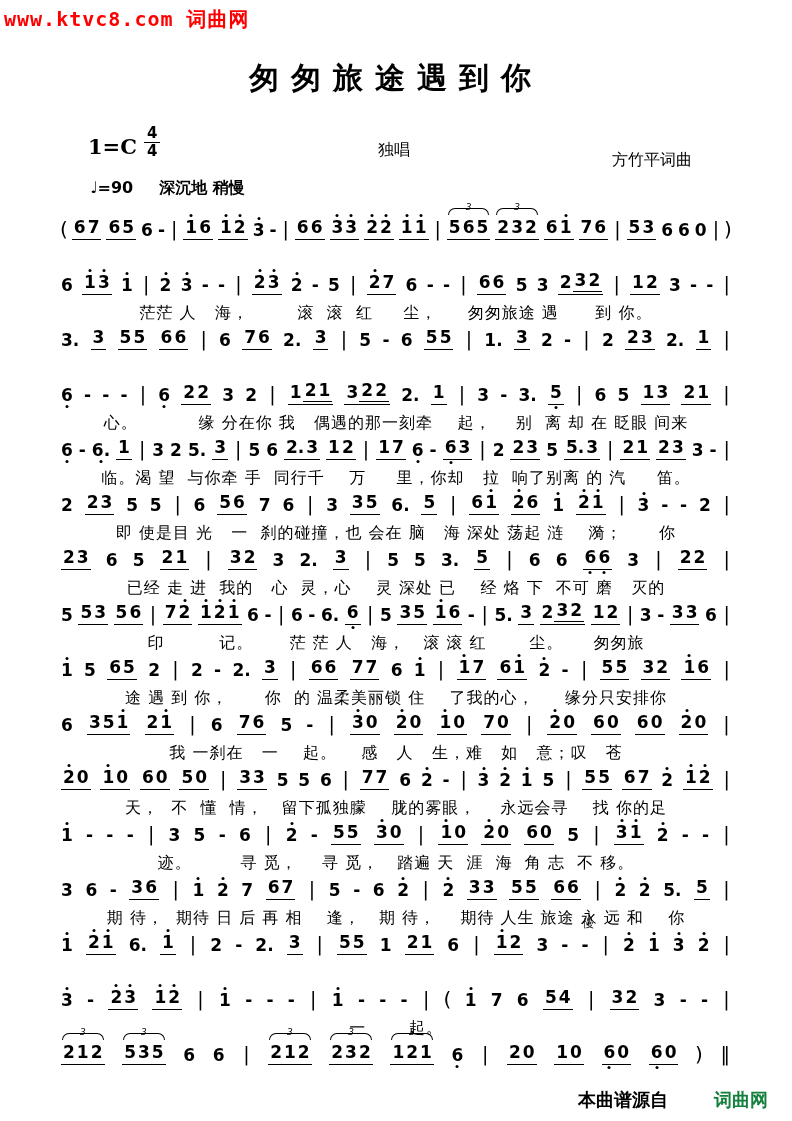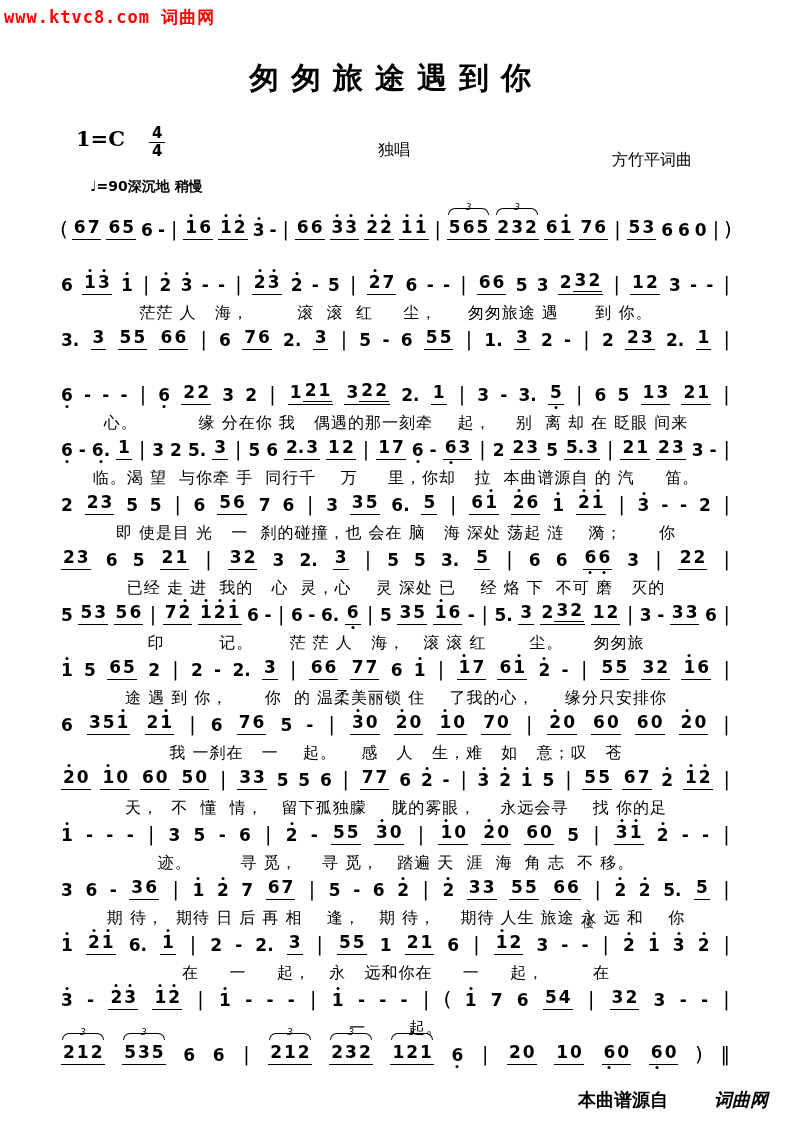--- a/index.html
+++ b/index.html
@@ -4,35 +4,35 @@
 <style>
   html,body{margin:0;padding:0;}
   body{
     width:792px;height:1121px;position:relative;background:#ffffff;
     font-family:"DejaVu Sans","Liberation Sans",sans-serif;color:#000;
     overflow:hidden;
   }
   .watermark-top{
     position:absolute;top:6px;left:4px;color:#ff0000;
     font-family:"DejaVu Sans Mono","Liberation Mono",monospace;
-    font-weight:bold;font-size:17px;letter-spacing:1px;
+    font-weight:bold;font-size:20px;letter-spacing:1px;
   }
   .title{
     position:absolute;top:58px;left:0;width:100%;text-align:center;
     font-family:"DejaVu Serif","Liberation Serif",serif;
     font-size:30px;letter-spacing:12px;font-weight:bold;
   }
-  .key-row{position:absolute;top:126px;left:76px;display:flex;align-items:flex-start;gap:24px;}
+  .key-row{position:absolute;top:126px;left:88px;display:flex;align-items:flex-end;gap:7px;}
   .key-sig{font-family:"DejaVu Serif","Liberation Serif",serif;font-size:21px;font-weight:bold;}
   .meter{display:inline-flex;flex-direction:column;align-items:center;font-weight:bold;font-size:15px;line-height:15px;}
   .meter .num{border-bottom:1.6px solid #000;padding:0 3px 1px;}
   .meter .den{padding-top:1px;}
   .voice{position:absolute;top:140px;left:378px;font-size:16px;}
   .credit{position:absolute;top:150px;left:612px;font-size:16px;}
-  .tempo-row{position:absolute;top:178px;left:90px;font-size:14px;font-weight:bold;display:flex;}
+  .tempo-row{position:absolute;top:178px;left:90px;font-size:16px;font-weight:bold;display:flex;gap:26px;}
   .score{position:absolute;top:214px;left:60px;width:672px;}
   .system{position:relative;height:55px;}
   .notes{display:flex;justify-content:space-between;align-items:flex-end;height:26px;}
   .note{display:inline-block;position:relative;font-weight:bold;font-size:17px;line-height:20px;padding:0 1px;}
   .bar{font-size:19px;line-height:21px;font-weight:normal;padding:0 2px;}
   .paren{font-size:20px;line-height:21px;font-weight:normal;}
   .ug{display:inline-flex;align-items:flex-end;border-bottom:1.7px solid #000;padding:0 1px 2px;margin:0 1px;position:relative;}
   .ug .ug{padding-bottom:1px;margin:0;}
   .oct-up::before{content:"";position:absolute;top:-3px;left:50%;transform:translateX(-50%);
     width:3px;height:3px;background:#000;border-radius:50%;}
@@ -41,21 +41,21 @@
   .ug .oct-down::after{bottom:-7px;}
   .triplet::before{content:"3";position:absolute;top:-15px;left:0;right:0;text-align:center;
     font-size:9px;font-style:italic;font-weight:normal;}
   .triplet::after{content:"";position:absolute;top:-9px;left:1px;right:1px;height:6px;
     border:1px solid #000;border-bottom:none;border-radius:8px 8px 0 0;}
   .lyrics{white-space:pre;font-size:16px;margin-top:8px;letter-spacing:1px;
     font-family:"DejaVu Sans","Liberation Sans",sans-serif;text-align:center;}
   .annotation{position:absolute;top:-13px;right:138px;font-size:11px;}
   .footer{position:absolute;top:1088px;left:0;width:100%;}
   .footer-label{position:absolute;left:578px;font-size:18px;font-weight:bold;color:#000;}
-  .footer-site{position:absolute;left:714px;font-size:18px;font-weight:bold;color:#000000;font-style:italic;}
+  .footer-site{position:absolute;left:714px;font-size:18px;font-weight:bold;color:#15803d;}
 </style>
 </head>
 <body>
 
 <div class="watermark-top">www.ktvc8.com 词曲网</div>
 
 <div class="title">匆匆旅途遇到你</div>
 
 <div class="key-row">
   <span class="key-sig">1=C</span>
@@ -362,21 +362,21 @@
           <span class="note">1</span>
         </span>
         <span class="ug">
           <span class="note">2</span>
           <span class="note">3</span>
         </span>
         <span class="note">3</span>
         <span class="note">-</span>
         <span class="bar">|</span>
       </div>
-      <div class="lyrics">临。渴 望  与你牵 手  同行千    万     里，你却   拉  本曲谱源自 的 汽     笛。</div>
+      <div class="lyrics">临。渴 望  与你牵 手  同行千    万     里，你却   拉  响了别离 的 汽     笛。</div>
     </div>
     <div class="system">
       <div class="notes">
         <span class="note">2</span>
         <span class="ug">
           <span class="note">2</span>
           <span class="note">3</span>
         </span>
         <span class="note">5</span>
         <span class="note">5</span>
@@ -839,21 +839,20 @@
         <span class="note">3</span>
         <span class="note">-</span>
         <span class="note">-</span>
         <span class="bar">|</span>
         <span class="note oct-up">2</span>
         <span class="note oct-up">1</span>
         <span class="note oct-up">3</span>
         <span class="note oct-up">2</span>
         <span class="bar">|</span>
       </div>
-      <div class="lyrics">在     一     起，   永   远和你在     一     起，        在</div>
     </div>
     <div class="system">
       <div class="notes">
         <span class="note oct-up">3</span>
         <span class="note">-</span>
         <span class="ug">
           <span class="note oct-up">2</span>
           <span class="note oct-up">3</span>
         </span>
         <span class="ug">

